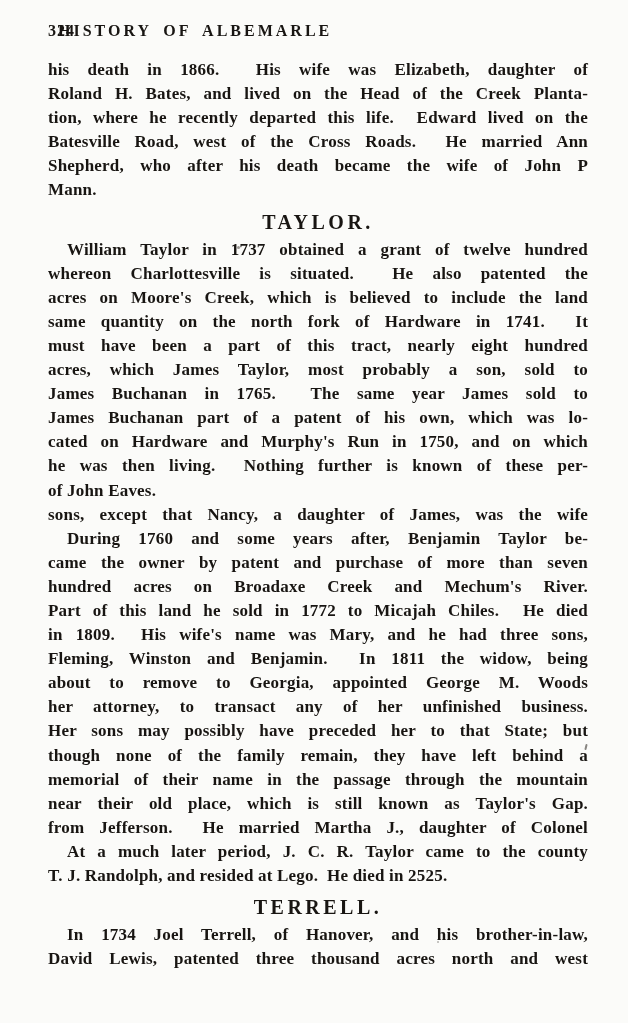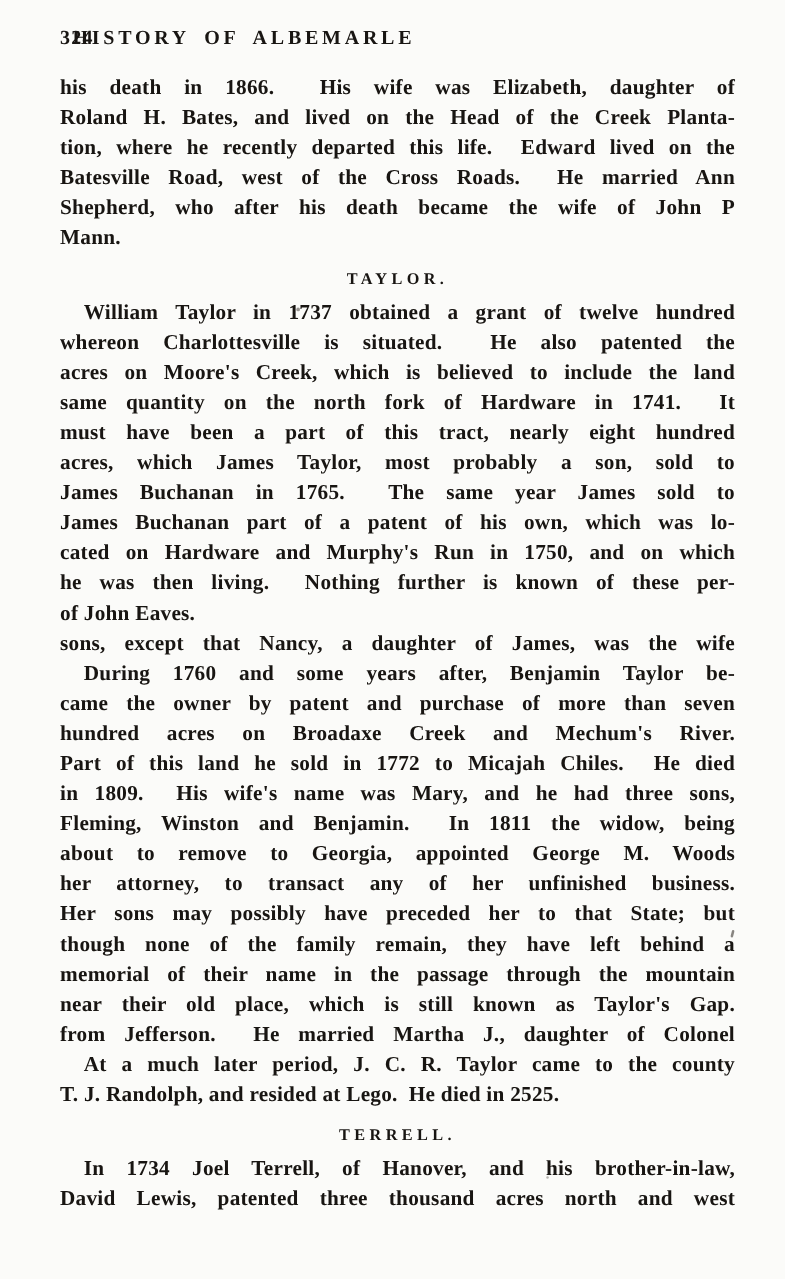--- a/index.html
+++ b/index.html
@@ -59,21 +59,21 @@
     font-family: Liberation Serif, serif;
   }
   .line.last-line {
     text-align-last: left;
   }
   .line.indent {
     text-indent: 19px;
   }
   .section-heading {
     text-align: center;
-    font-size: 13px;
+    font-size: 20px;
     font-weight: bold;
     letter-spacing: 3.5px;
     line-height: 21px;
     margin: 9px 0 5px 0;
   }
   
   .speck {
     position: absolute;
     background: #4a4540;
     border-radius: 50%;

